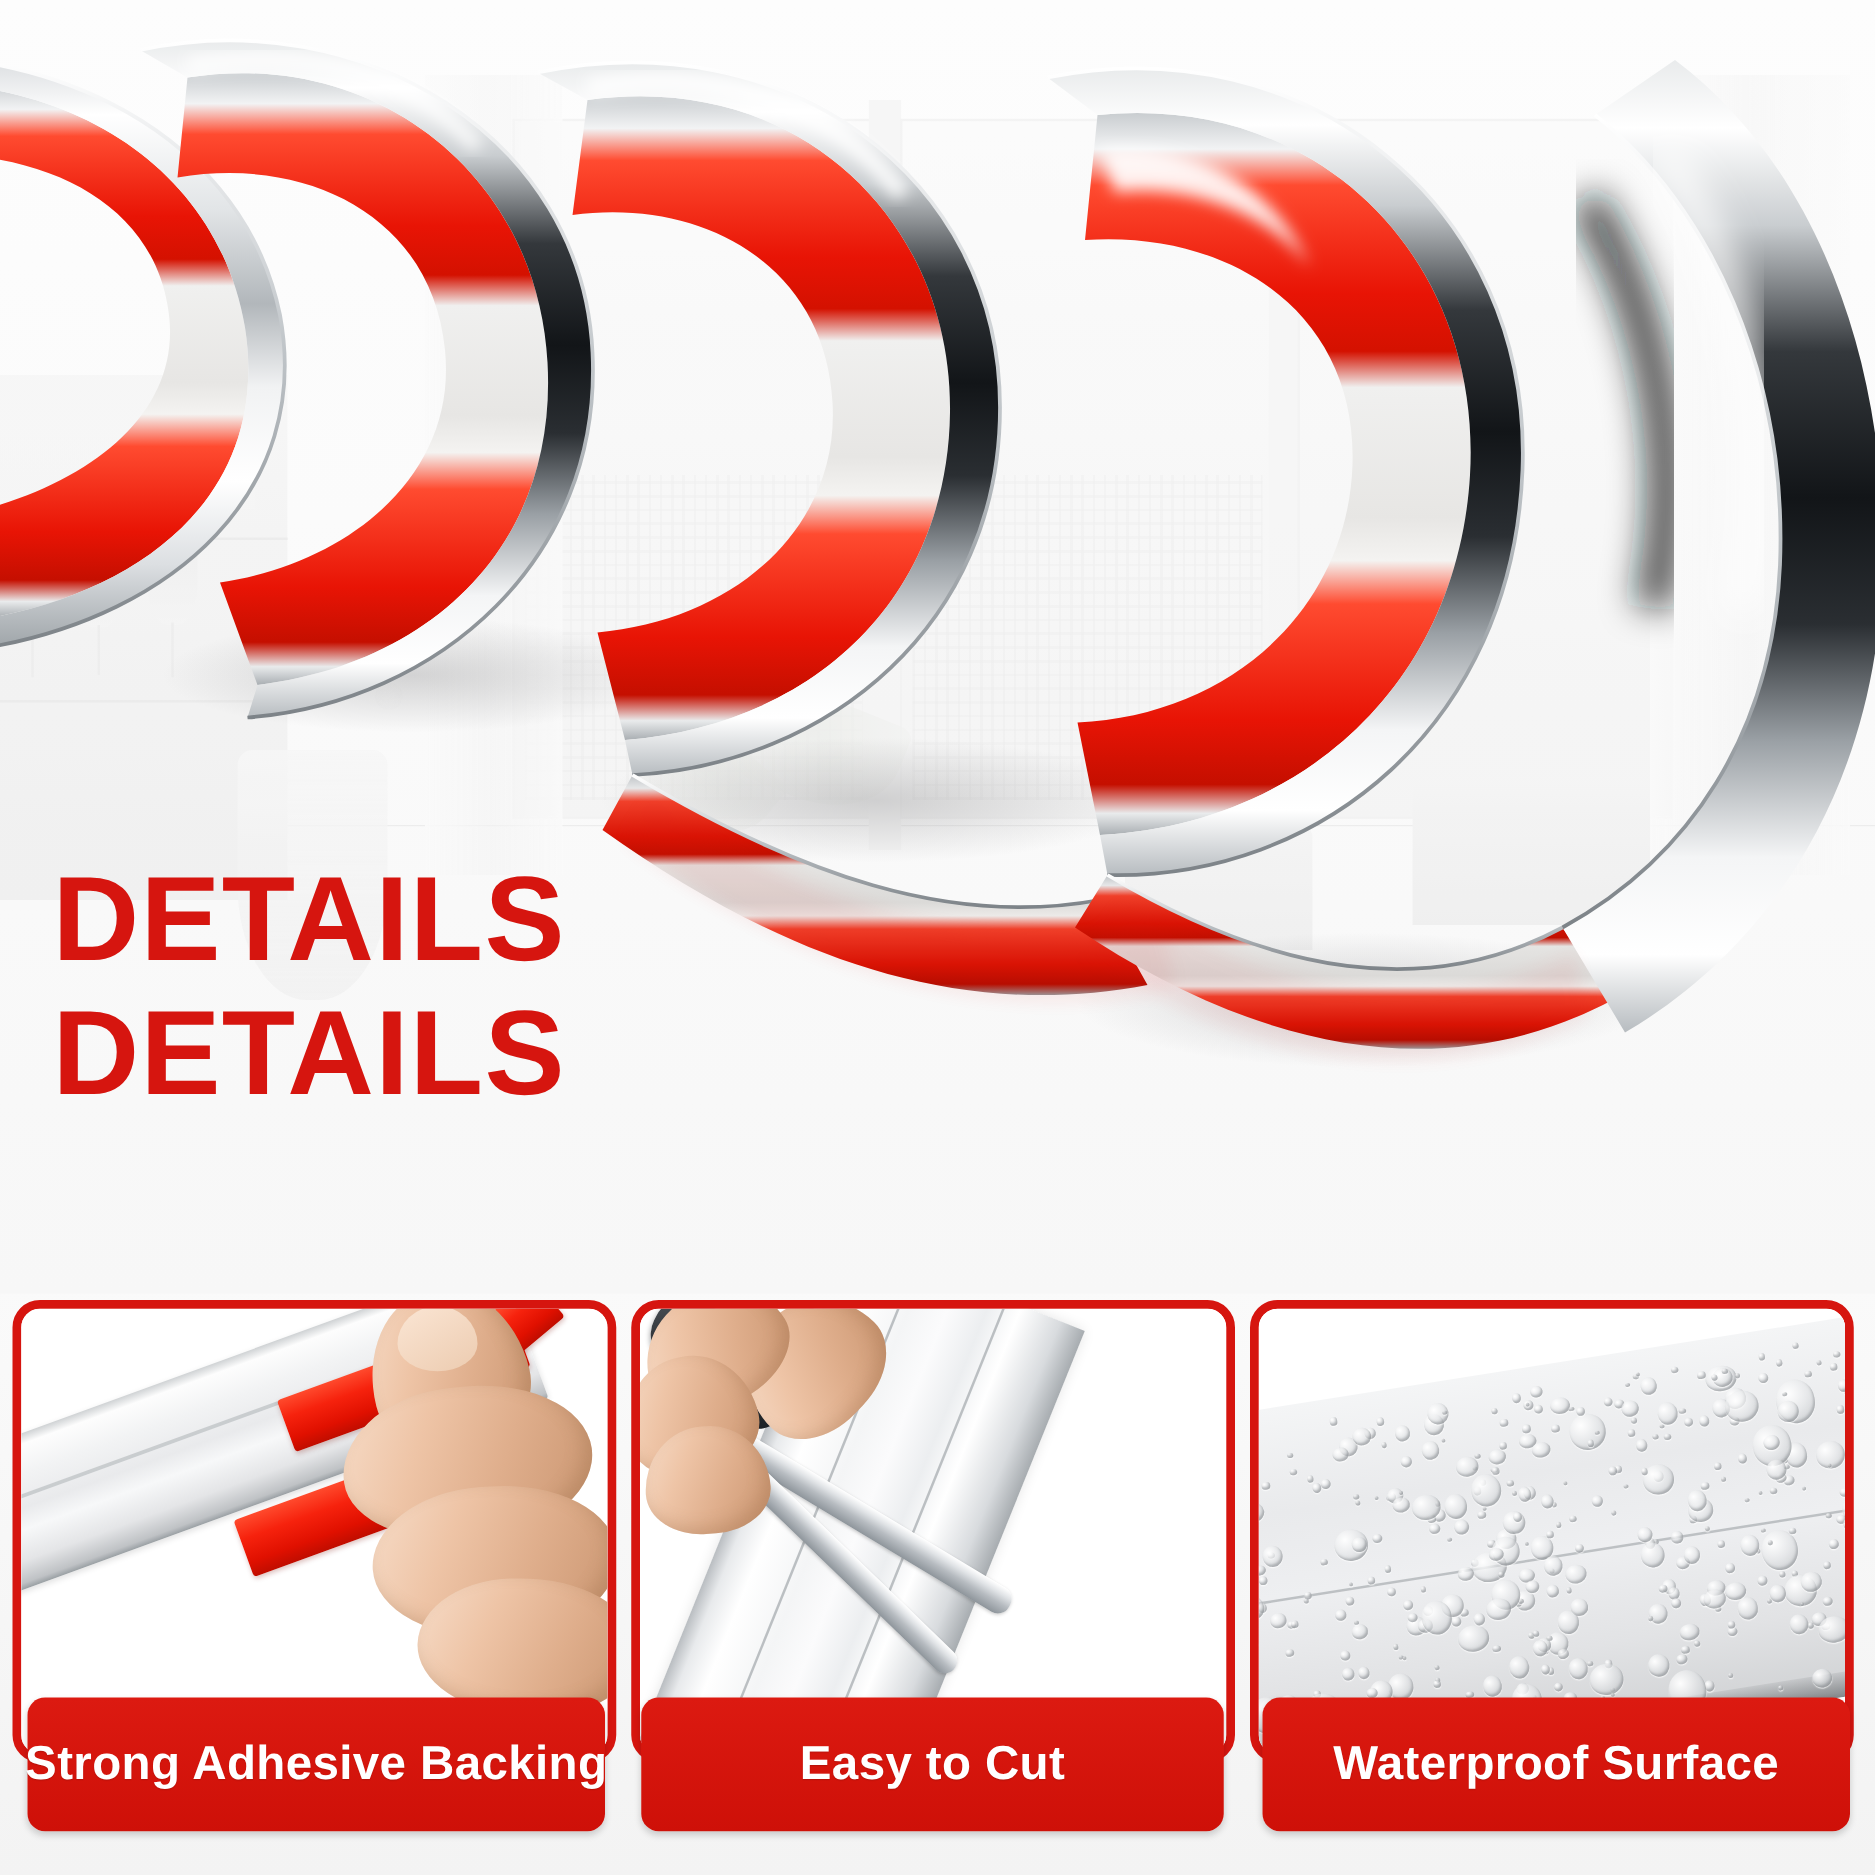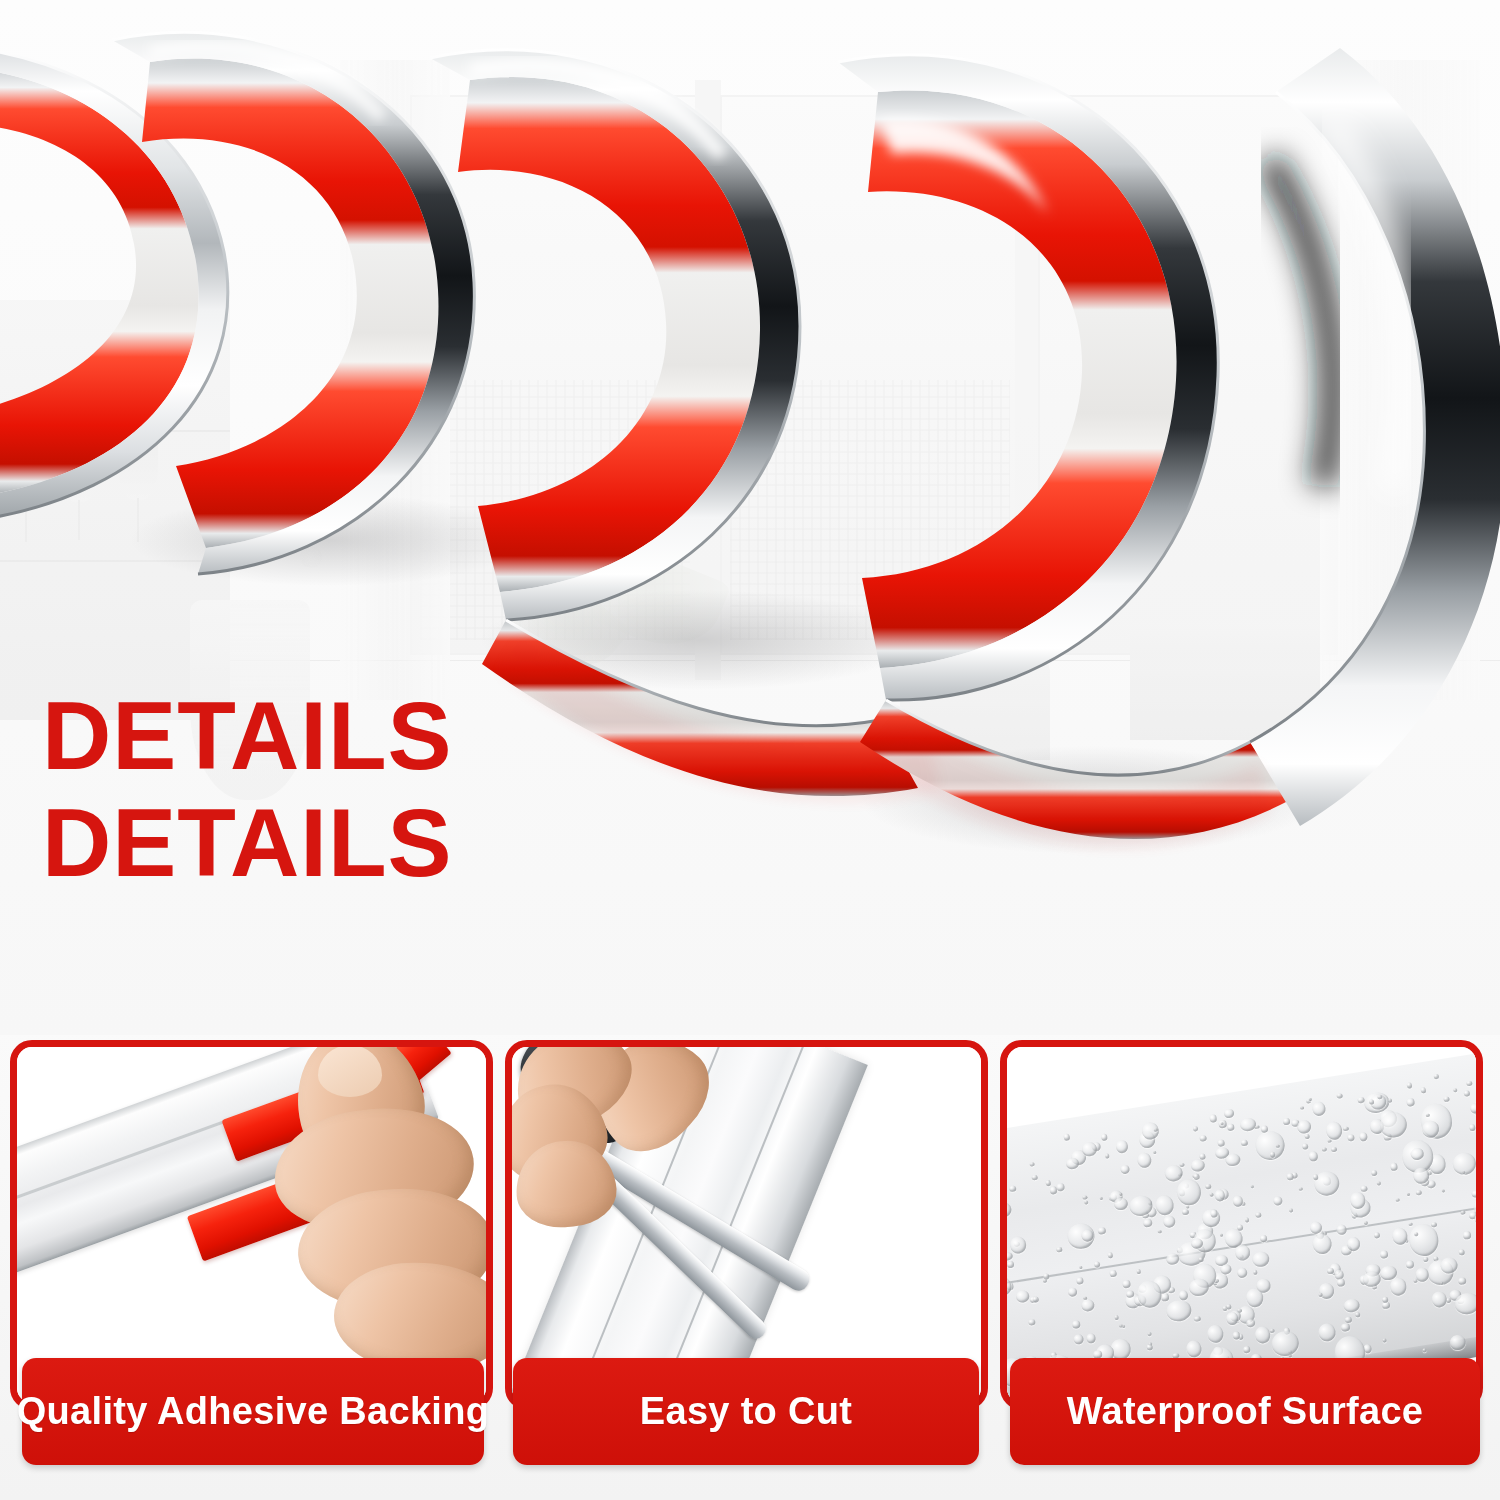--- a/index.html
+++ b/index.html
@@ -744,21 +744,21 @@
             <div class="drop" style="width: 5px; height: 5.5px; left: 130.3px; top: 58px;"></div>
             <div class="drop" style="width: 12.8px; height: 14.1px; left: 417.8px; top: 162px;"></div>
             <div class="drop" style="width: 16.2px; height: 16px; left: 493.9px; top: 103.7px;"></div>
             <div class="drop" style="width: 4.1px; height: 4.2px; left: 547px; top: 30.8px;"></div>
             <div class="drop" style="width: 6.6px; height: 6.8px; left: 93.4px; top: 57.5px;"></div>
           </div>
       </div>
     </div>
 
     <div class="caption cap1">
-      <span>Quality Adhesive Backing</span>
+      <span>Strong Adhesive Backing</span>
     </div>
     <div class="caption cap2">
       <span>Easy to Cut</span>
     </div>
     <div class="caption cap3">
       <span>Waterproof Surface</span>
     </div>
   </div>
 </div>
 

